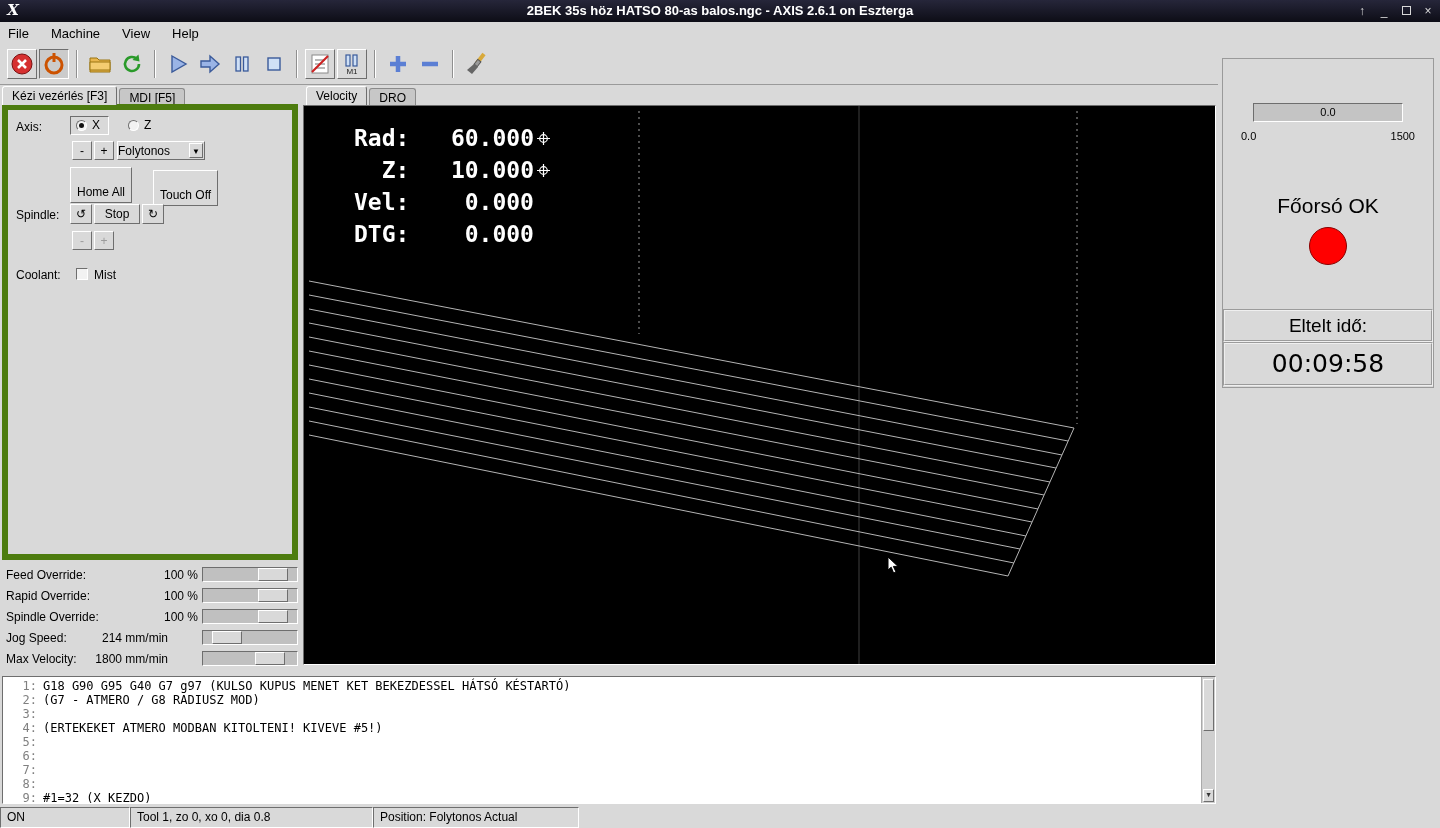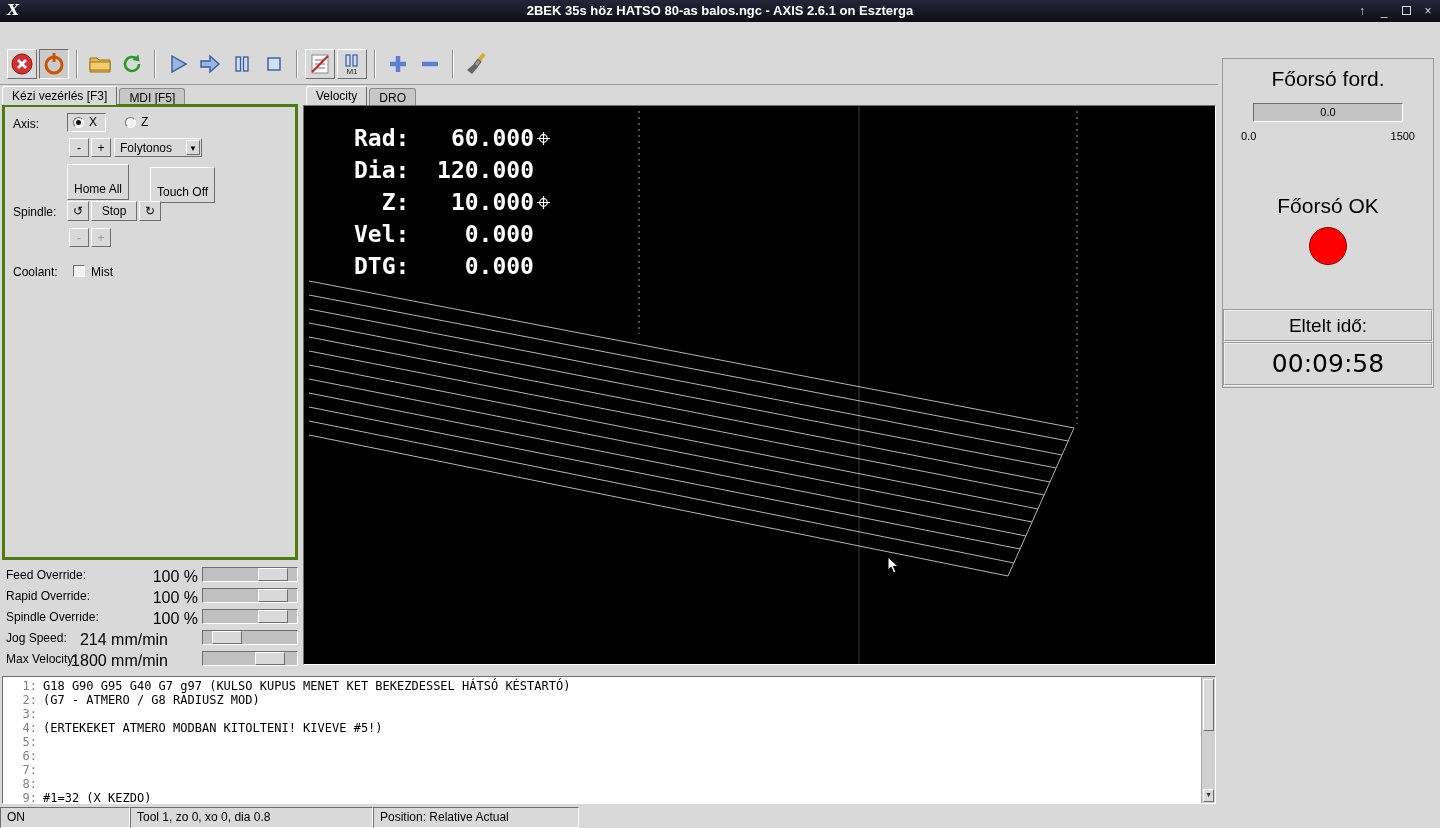--- a/index.html
+++ b/index.html
@@ -34,41 +34,41 @@
 
   
   .tab-row { position:absolute; left:0; top:0; height:19px; display:flex; align-items:flex-end; }
   .tab { font-size:12px; padding:2px 9px 2px 9px; background:#c7c7c7;
          border:1px solid #8a8a8a; border-bottom:none; border-radius:3px 3px 0 0; margin-right:2px; height:17px; }
   .tab.active { background:#d9d9d9; height:19px; border-color:#ffffff #6e6e6e transparent #ffffff; position:relative; z-index:3; }
 
   
   .left-panel { position:absolute; left:2px; top:86px; width:298px; height:588px; }
   .manual-box { position:absolute; left:0; top:18px; width:296px; height:456px;
-                border:3px solid #4d7c0f; background:#d9d9d9; z-index:1; }
+                border:6px solid #4d7c0f; background:#d9d9d9; z-index:1; }
   .row-label { font-size:12px; color:#000; }
   .btn { background:#d9d9d9; border:1px solid; border-color:#ffffff #6e6e6e #6e6e6e #ffffff;
          font-size:12px; text-align:center; color:#000; padding:17px 6px; }
   .btn.disabled { color:#9b9b9b; }
   .radio { display:inline-block; width:11px; height:11px; border-radius:50%; background:#f2f2f2;
            border:1px solid; border-color:#6e6e6e #ffffff #ffffff #6e6e6e; position:relative; vertical-align:middle; }
   .radio .dot { position:absolute; left:2px; top:2px; width:5px; height:5px; border-radius:50%; background:#111; }
   .checkbox { display:inline-block; width:12px; height:12px; background:#f2f2f2;
               border:1px solid; border-color:#6e6e6e #ffffff #ffffff #6e6e6e; vertical-align:middle; }
   .dropdown { display:inline-flex; align-items:center; justify-content:space-between;
-              width:88px; height:19px; background:#d9d9d9; font-size:12px; padding-left:5px;
+              width:88px; height:19px; background:#d9d9d9; font-size:12px; 
               border:1px solid; border-color:#ffffff #6e6e6e #6e6e6e #ffffff; }
   .dropdown .arrowbox { width:14px; height:15px; margin-right:1px; background:#d9d9d9; font-size:8px; line-height:15px;
               text-align:center; border:1px solid; border-color:#ffffff #6e6e6e #6e6e6e #ffffff; }
 
   
   .overrides { position:absolute; left:0; top:478px; width:298px; }
   .ov-row { position:relative; height:21px; }
   .ov-label { position:absolute; left:4px; top:4px; font-size:12px; }
-  .ov-value { position:absolute; right:102px; top:4px; font-size:16px; }
+  .ov-value { position:absolute; right:102px; top:4px; font-size:12px; }
   .ov-value.mm { right:132px; }
   .ov-slider { position:absolute; left:200px; top:3px; width:96px; height:15px; background:#c0c0c0;
                border:1px solid; border-color:#6e6e6e #ffffff #ffffff #6e6e6e; }
   .ov-handle { position:absolute; top:0; width:30px; height:13px; background:#d9d9d9;
                border:1px solid; border-color:#ffffff #6e6e6e #6e6e6e #ffffff; }
 
   
   .center { position:absolute; left:303px; top:86px; width:913px; height:581px; }
   .preview-canvas { position:absolute; left:0; top:19px; width:913px; height:560px;
                     background:#000; border:1px solid; border-color:#6e6e6e #ffffff #ffffff #6e6e6e; }
@@ -129,20 +129,26 @@
     <span class="logo">X</span>
     <span class="title">2BEK 35s höz HATSO 80-as balos.ngc - AXIS 2.6.1 on Eszterga</span>
     <span class="win-controls">
       <span class="win-btn">↑</span>
       <span class="win-btn">_</span>
       <span class="win-btn"><span class="maxbox"></span></span>
       <span class="win-btn">×</span>
     </span>
   </div>
 
+  <div class="menubar">
+    <span class="menu-item">File</span>
+    <span class="menu-item">Machine</span>
+    <span class="menu-item">View</span>
+    <span class="menu-item">Help</span>
+  </div>
 
   <div class="toolbar">
     <span class="tool-btn framed">
       <svg width="24" height="24" viewBox="0 0 24 24">
         <circle cx="12" cy="12" r="10" fill="#d63030" stroke="#7a1010"></circle>
         <path d="M8 8 L16 16 M16 8 L8 16" stroke="#fff" stroke-width="2.6"></path>
       </svg>
     </span>
     <span class="tool-btn pressed">
       <svg width="24" height="24" viewBox="0 0 24 24">
@@ -336,24 +342,20 @@
       </svg>
 
       <div class="dro-block">
         <div class="dro-line">
           <span class="dro-label">Rad:</span>
           <span class="dro-value">60.000</span>
           <svg class="homed-glyph" width="13" height="13" viewBox="0 0 13 13">
             <circle cx="6.5" cy="6.5" r="3.8" fill="none" stroke="#fff" stroke-width="1.2"></circle>
             <path d="M6.5 0 V13 M0 6.5 H13" stroke="#fff" stroke-width="1.2"></path>
           </svg>
-        </div>
-        <div class="dro-line">
-          <span class="dro-label">Dia:</span>
-          <span class="dro-value">120.000</span>
         </div>
         <div class="dro-line">
           <span class="dro-label">Z:</span>
           <span class="dro-value">10.000</span>
           <svg class="homed-glyph" width="13" height="13" viewBox="0 0 13 13">
             <circle cx="6.5" cy="6.5" r="3.8" fill="none" stroke="#fff" stroke-width="1.2"></circle>
             <path d="M6.5 0 V13 M0 6.5 H13" stroke="#fff" stroke-width="1.2"></path>
           </svg>
         </div>
         <div class="dro-line">
@@ -366,21 +368,20 @@
         </div>
       </div>
 
       <svg class="cursor-svg" width="13" height="19" viewBox="0 0 13 19">
         <polygon points="1,1 1,14 4.2,11.2 6.6,17 9,16 6.4,10.4 11,10.4" fill="#fff" stroke="#000" stroke-width="1"></polygon>
       </svg>
     </div>
   </div>
 
   <div class="right-box">
-    <div class="rp-title">Főorsó ford.</div>
     <div class="rp-bar">0.0</div>
     <div class="rp-scale">
       <span>0.0</span>
       <span>1500</span>
     </div>
     <div class="rp-ok">Főorsó OK</div>
     <div class="rp-circle"></div>
     <div class="rp-elapsed-label">Eltelt idő:</div>
     <div class="rp-elapsed-value">00:09:58</div>
   </div>
@@ -415,17 +416,17 @@
     </div>
     <div class="gscroll">
       <span class="handle"></span>
       <span class="arrow">▼</span>
     </div>
   </div>
 
   <div class="statusbar">
     <div class="status-cell" style="width:130px;">ON</div>
     <div class="status-cell" style="width:243px;">Tool 1, zo 0, xo 0, dia 0.8</div>
-    <div class="status-cell" style="width:206px;">Position: Relative Actual</div>
+    <div class="status-cell" style="width:206px;">Position: Folytonos Actual</div>
     <div class="status-cell" style="flex:1; border-color:transparent;"></div>
   </div>
 
 </div>
 
 </body></html>

